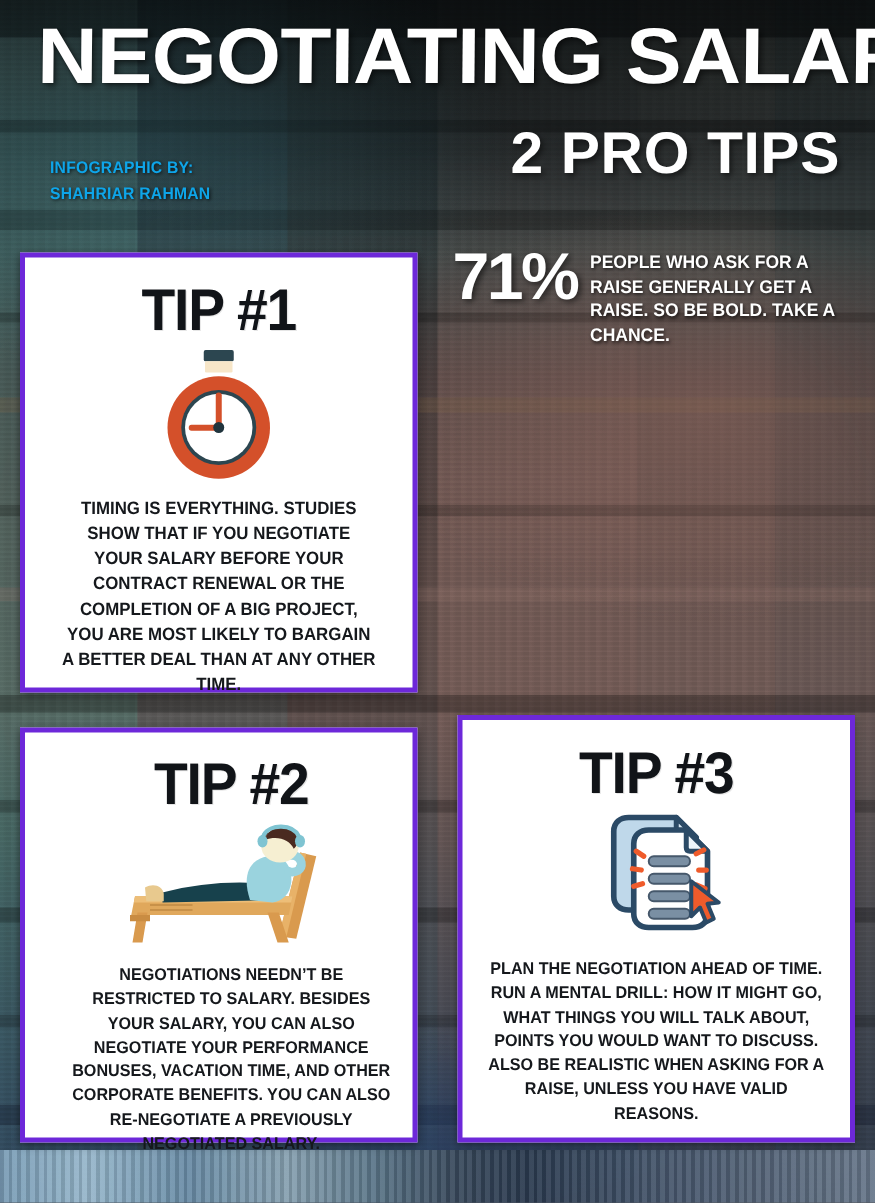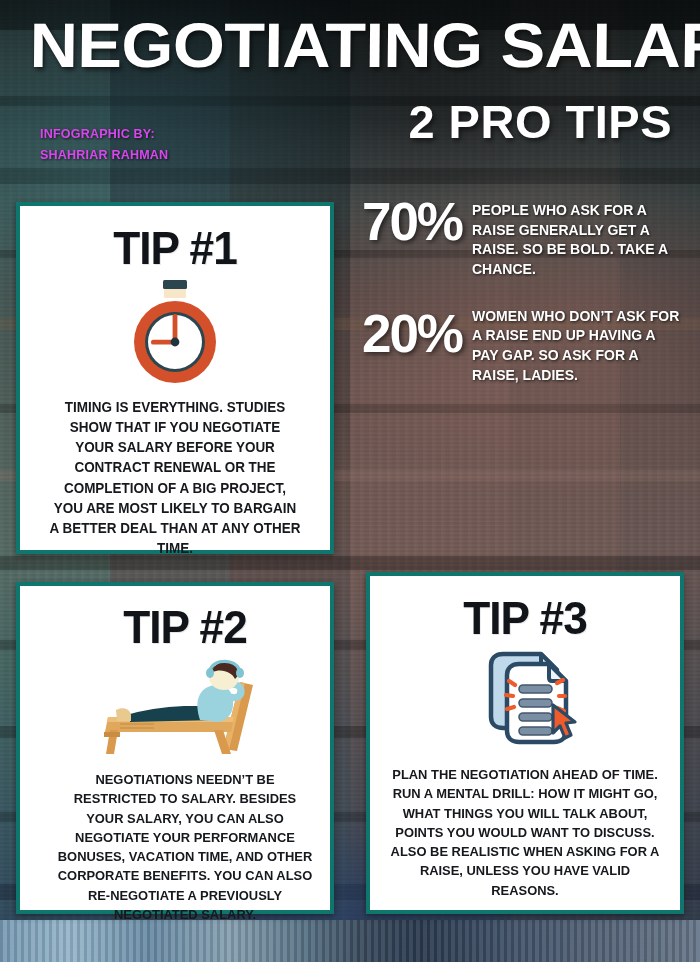--- a/index.html
+++ b/index.html
@@ -77,31 +77,31 @@
   .title-sub {
     position:absolute; top:98px; right:28px;
     font-size:47px; line-height:1;
     font-weight:bold; color:#ffffff;
     letter-spacing:0.5px;
     text-shadow:2px 3px 5px rgba(0,0,0,0.55);
     white-space:nowrap;
   }
   .byline {
     position:absolute; top:124px; left:40px;
-    color:#d946ef; font-size:13.5px; font-weight:bold;
+    color:#0ea5e9; font-size:13.5px; font-weight:bold;
     letter-spacing:0.2px; line-height:1.55;
     text-shadow:1px 1px 3px rgba(0,0,0,0.75);
   }
   .byline div { white-space:nowrap; transform:scaleX(0.93); transform-origin:left center; }
 
   
   .card {
     position:absolute; z-index:6;
     background:#ffffff;
-    border:4px solid #0f766e;
+    border:4px solid #6d28d9;
     box-shadow:0 2px 7px rgba(0,0,0,0.45);
     outline:1px solid rgba(255,255,255,0.55);
     outline-offset:-6px;
   }
   #card-tip1 { left:16px;  top:202px; width:318px; height:352px; }
   #card-tip2 { left:16px;  top:582px; width:318px; height:332px;padding-left:20px; }
   #card-tip3 { left:366px; top:572px; width:318px; height:342px; }
 
   .tip-title {
     text-align:center; font-weight:bold; color:#111418;
@@ -209,28 +209,24 @@
     <div class="title-sub">2 PRO TIPS</div>
     <div class="byline">
       <div>INFOGRAPHIC BY:</div>
       <div>SHAHRIAR RAHMAN</div>
     </div>
   </div>
 
   <div class="stats">
 
     <div class="stat-row" id="stat-1">
-      <div class="stat-pct">70%</div>
+      <div class="stat-pct">71%</div>
       <div class="stat-text">PEOPLE WHO ASK FOR A RAISE GENERALLY GET A RAISE. SO BE BOLD. TAKE A CHANCE.</div>
     </div>
 
-    <div class="stat-row" id="stat-2">
-      <div class="stat-pct">20%</div>
-      <div class="stat-text">WOMEN WHO DON’T ASK FOR A RAISE END UP HAVING A PAY GAP. SO ASK FOR A RAISE, LADIES.</div>
-    </div>
 
 
   </div>
 
   <div class="card" id="card-tip1">
     <div class="tip-title">TIP #1</div>
     <div class="tip-icon">
       <svg width="104" height="110" viewBox="0 0 104 110">
         <rect x="40" y="2" width="24" height="9" rx="1.5" fill="#2c4650"></rect>
         <rect x="41" y="11" width="22" height="9" rx="1" fill="#f7e6c8"></rect>

